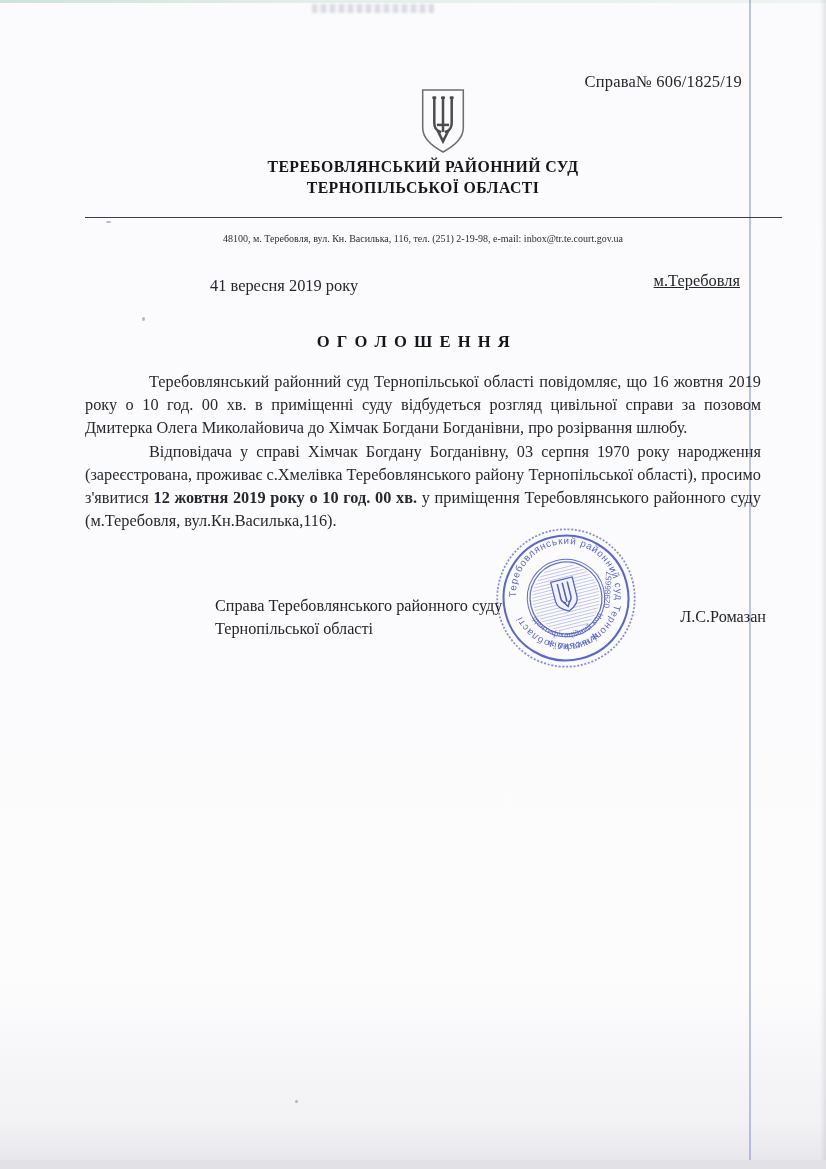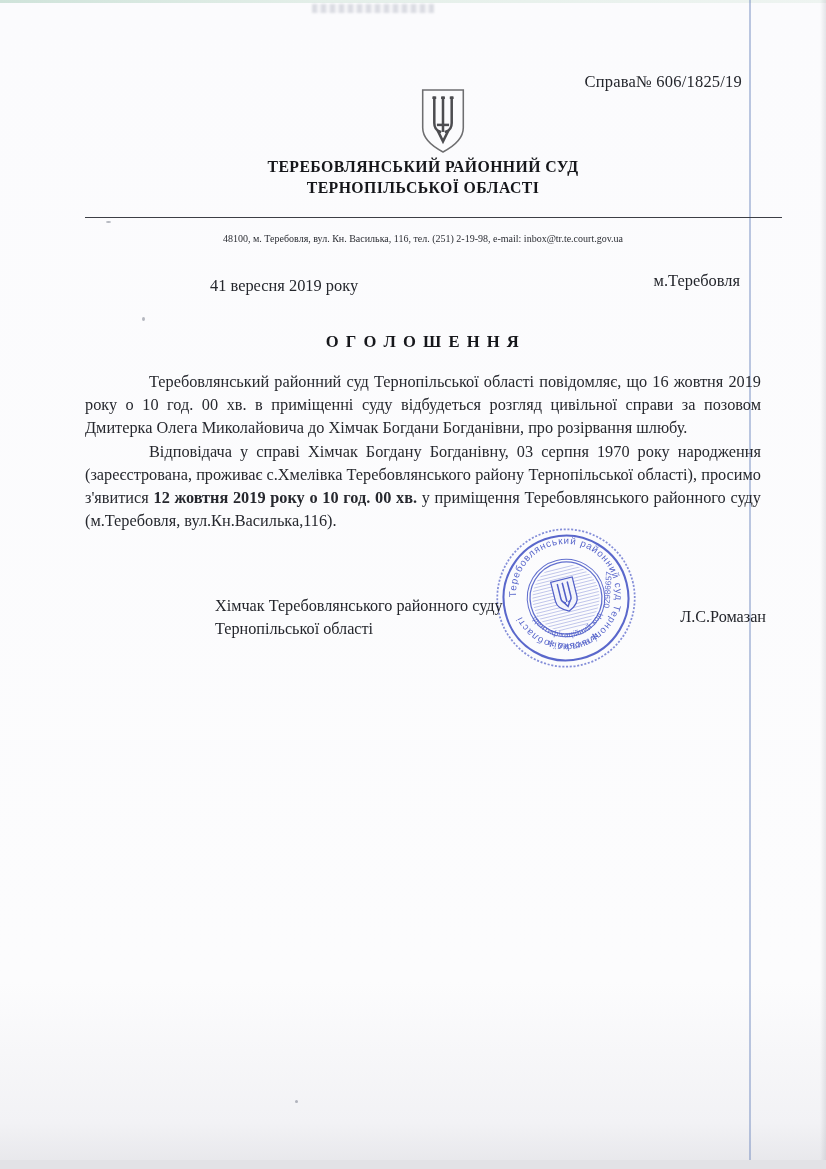--- a/index.html
+++ b/index.html
@@ -16,22 +16,22 @@
     background:repeating-linear-gradient(90deg,rgba(110,118,138,.5) 0 5px,rgba(110,118,138,.12) 5px 9px);}
   .speck{position:absolute;border-radius:50%;background:rgba(110,115,130,.5);}
 
   .case-no{position:absolute;top:72px;right:84px;font-size:16.5px;letter-spacing:.2px;}
   .emblem{position:absolute;left:414px;top:87px;}
   .court-name{position:absolute;left:85px;top:156px;width:676px;text-align:center;
     font-weight:bold;font-size:15.8px;letter-spacing:.4px;line-height:21px;color:#15161a;}
   .addr-rule{position:absolute;left:85px;top:217px;width:697px;height:0;border-top:1.6px solid #3d3f46;}
   .address{position:absolute;left:85px;top:221px;width:676px;text-align:center;font-size:10px;color:#2b2d33;margin-top:12px;}
   .date-line{position:absolute;left:210px;top:276px;font-size:16.4px;}
-  .place-line{position:absolute;right:86px;top:271px;font-size:16.4px;}
-  .doc-title{position:absolute;left:85px;top:332px;width:676px;text-align:center;
+  .place-line{position:absolute;right:86px;top:271px;font-size:16.4px;text-decoration:underline;}
+  .doc-title{position:absolute;left:76px;top:332px;width:676px;text-align:center;
     font-weight:bold;font-size:16.6px;letter-spacing:1.5px;color:#16171b;}
   .body-text{position:absolute;left:85px;top:370px;width:676px;font-size:16.3px;
     line-height:23.2px;text-align:justify;color:#26282e;}
   .body-text p{margin:0;text-indent:64px;}
   .sig-role{position:absolute;left:215px;top:595px;font-size:16.2px;line-height:23px;}
   .sig-name{position:absolute;right:60px;top:608px;font-size:16.2px;margin-left:24px;}
 
   .stamp{position:absolute;left:477px;top:519px;width:178px;height:158px;
     mix-blend-mode:multiply;opacity:.92;}
   .stamp svg{display:block;}
@@ -78,21 +78,21 @@
   <div class="place-line">м.Теребовля</div>
 
   <div class="doc-title">О Г О Л О Ш Е Н Н Я</div>
 
   <div class="body-text">
     <p>Теребовлянський районний суд Тернопільської області повідомляє, що 16 жовтня 2019 року о 10 год. 00 хв. в приміщенні суду відбудеться розгляд цивільної справи за позовом Дмитерка Олега Миколайовича до Хімчак Богдани Богданівни, про розірвання шлюбу.</p>
     <p><span>Відповідача у справі Хімчак Богдану Богданівну, 03 серпня 1970 року народження (зареєстрована, проживає с.Хмелівка Теребовлянського району Тернопільської області), просимо з'явитися </span><b>12 жовтня 2019 року о 10 год. 00 хв.</b><span> у приміщення Теребовлянського районного суду (м.Теребовля, вул.Кн.Василька,116).</span></p>
   </div>
 
   <div class="sig-role">
-    <div>Хімчак  Теребовлянського районного суду</div>
+    <div>Справа  Теребовлянського районного суду</div>
     <div>Тернопільської області</div>
   </div>
   <div class="sig-name">Л.С.Ромазан</div>
 
   <div class="stamp">
     <svg width="178" height="158" viewBox="0 0 200 200">
       <defs>
         <clipPath id="innerClip">
             <circle cx="100" cy="100" r="42.5"></circle>
           </clipPath>

